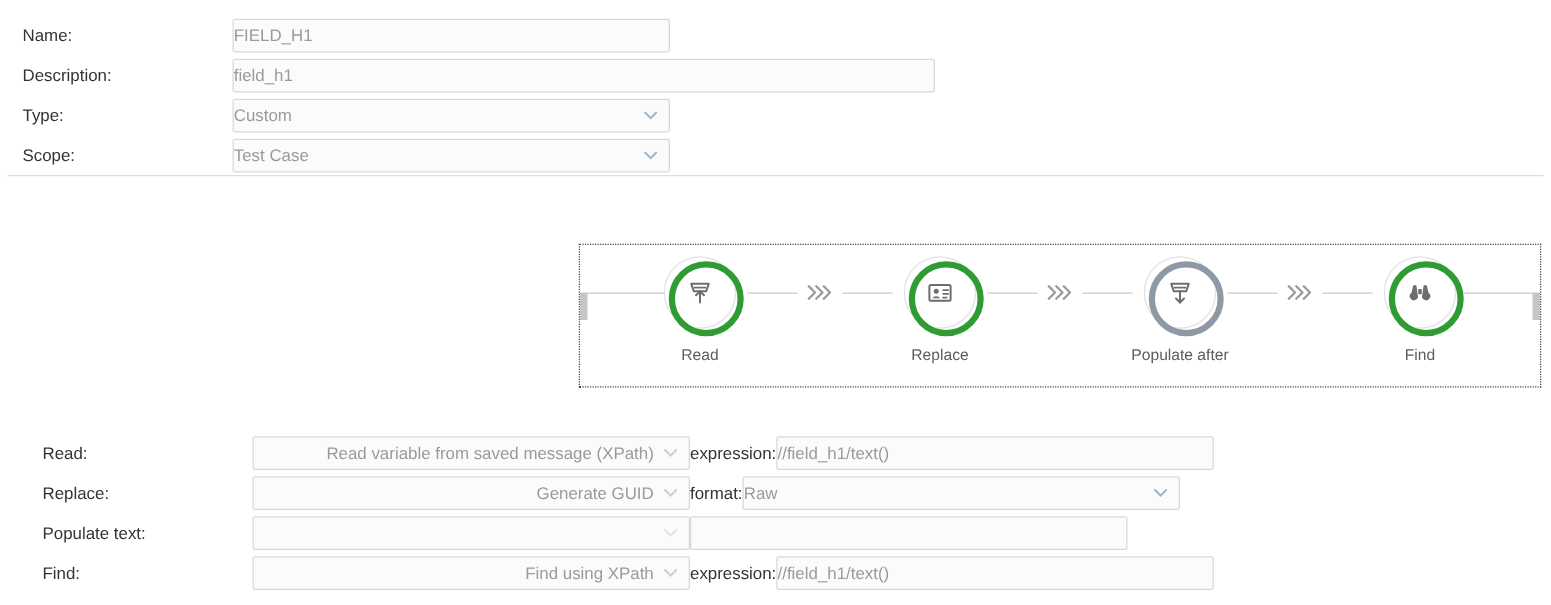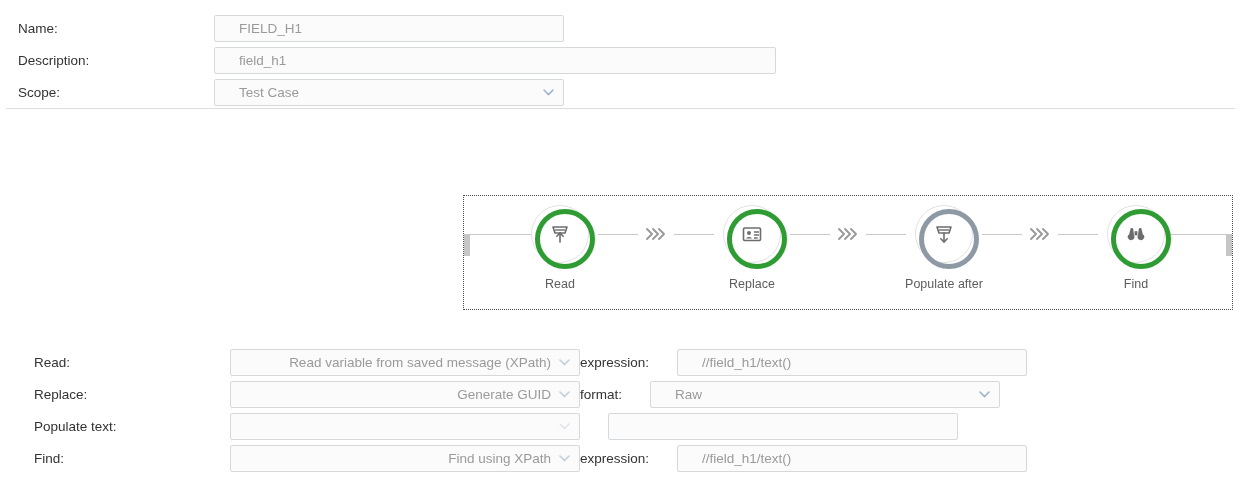--- a/index.html
+++ b/index.html
@@ -33,27 +33,26 @@
     flex: 0 0 auto;
   }
 
   .field {
     height: 27px;
     border: 1px solid #d6d9dc;
     background: #fbfbfc;
     border-radius: 2px;
     display: flex;
     align-items: center;
-    padding: 0 24px;
+    padding: 0 0;
     font-size: 13.5px;
     color: #9a9a9a;
     position: relative;
     white-space: nowrap;
     overflow: hidden;
-    margin-left: 28px;
   }
   .field.select { padding-right: 28px; }
 
   .chev {
     position: absolute;
     right: 9px;
     top: 50%;
     width: 11px; height: 7px;
     margin-top: -3px;
     pointer-events: none;
@@ -209,20 +208,31 @@
     <div class="form-row">
       <div class="form-label">Name:</div>
       <div class="field w-name">FIELD_H1</div>
     </div>
 
     <div class="form-row">
       <div class="form-label">Description:</div>
       <div class="field w-desc">field_h1</div>
     </div>
 
+    <div class="form-row">
+      <div class="form-label">Type:</div>
+      <div class="field select w-type">
+        <span>Custom</span>
+        <span class="chev">
+          <svg viewBox="0 0 11 7">
+              <path d="M1 1 L5.5 5.5 L10 1" fill="none" stroke="#9db4cc" stroke-width="1.6" stroke-linecap="round"></path>
+            </svg>
+        </span>
+      </div>
+    </div>
 
     <div class="form-row">
       <div class="form-label">Scope:</div>
       <div class="field select w-scope">
         <span>Test Case</span>
         <span class="chev">
           <svg viewBox="0 0 11 7">
               <path d="M1 1 L5.5 5.5 L10 1" fill="none" stroke="#9db4cc" stroke-width="1.6" stroke-linecap="round"></path>
             </svg>
         </span>

